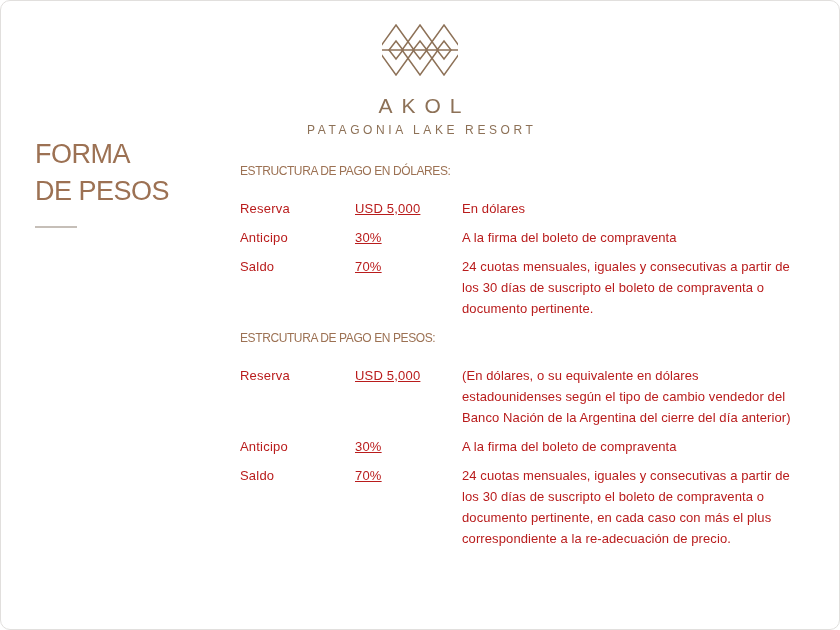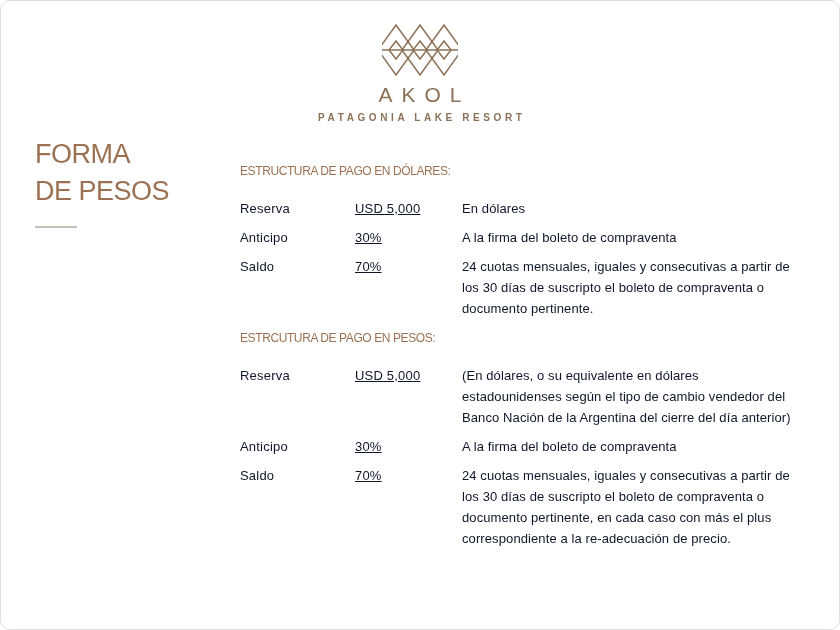--- a/index.html
+++ b/index.html
@@ -5,33 +5,33 @@
   html,body{margin:0;padding:0;}
   body{
     width:840px;height:630px;position:relative;background:#ffffff;
     font-family:"Liberation Sans", sans-serif;overflow:hidden;
   }
   .frame{position:absolute;inset:0;border:1px solid #e1dfdd;border-radius:10px;pointer-events:none;}
 
   
   .logo-block{position:absolute;top:24px;left:50%;transform:translateX(-50%);text-align:center;width:260px;}
   .logo-mark{display:block;margin:0 auto;}
-  .logo-word{display:block;margin-top:7px;font-size:21px;letter-spacing:9px;padding-left:9px;color:#8d7157;font-weight:400;}
-  .logo-tag{display:block;margin-top:5px;font-size:10px;letter-spacing:3.6px;padding-left:3.6px;color:#8d7157;font-weight:700;}
+  .logo-word{display:block;margin-top:18px;font-size:21px;letter-spacing:9px;padding-left:9px;color:#8d7157;font-weight:400;}
+  .logo-tag{display:block;margin-top:5px;font-size:12px;letter-spacing:3.6px;padding-left:3.6px;color:#8d7157;font-weight:400;}
 
   
   .page-title{position:absolute;left:35px;top:136px;color:#9c7153;font-size:27px;line-height:37px;letter-spacing:-0.5px;font-weight:400;}
   .page-title .underline{display:block;width:42px;height:2px;background:#c6bfb8;margin-top:16px;}
 
   
   .content{position:absolute;left:240px;top:160px;width:565px;}
   .section-title{margin:0 0 16px 0;color:#9c7153;font-size:12px;line-height:22px;font-weight:400;letter-spacing:-0.4px;}
   .section + .section{margin-top:0;}
   .row{display:grid;grid-template-columns:115px 107px 330px;margin-bottom:8px;}
-  .cell{font-size:13px;line-height:21px;color:#0f172a;}
+  .cell{font-size:13px;line-height:21px;color:#b91c1c;}
   .cell.label{letter-spacing:0.2px;}
   .cell.value{letter-spacing:0.2px;text-decoration:underline;}
   .cell.desc{letter-spacing:0.1px;}
 
   
   .footer{position:absolute;left:0;top:550px;width:840px;height:70px;}
 </style>
 </head>
 <body>
 

